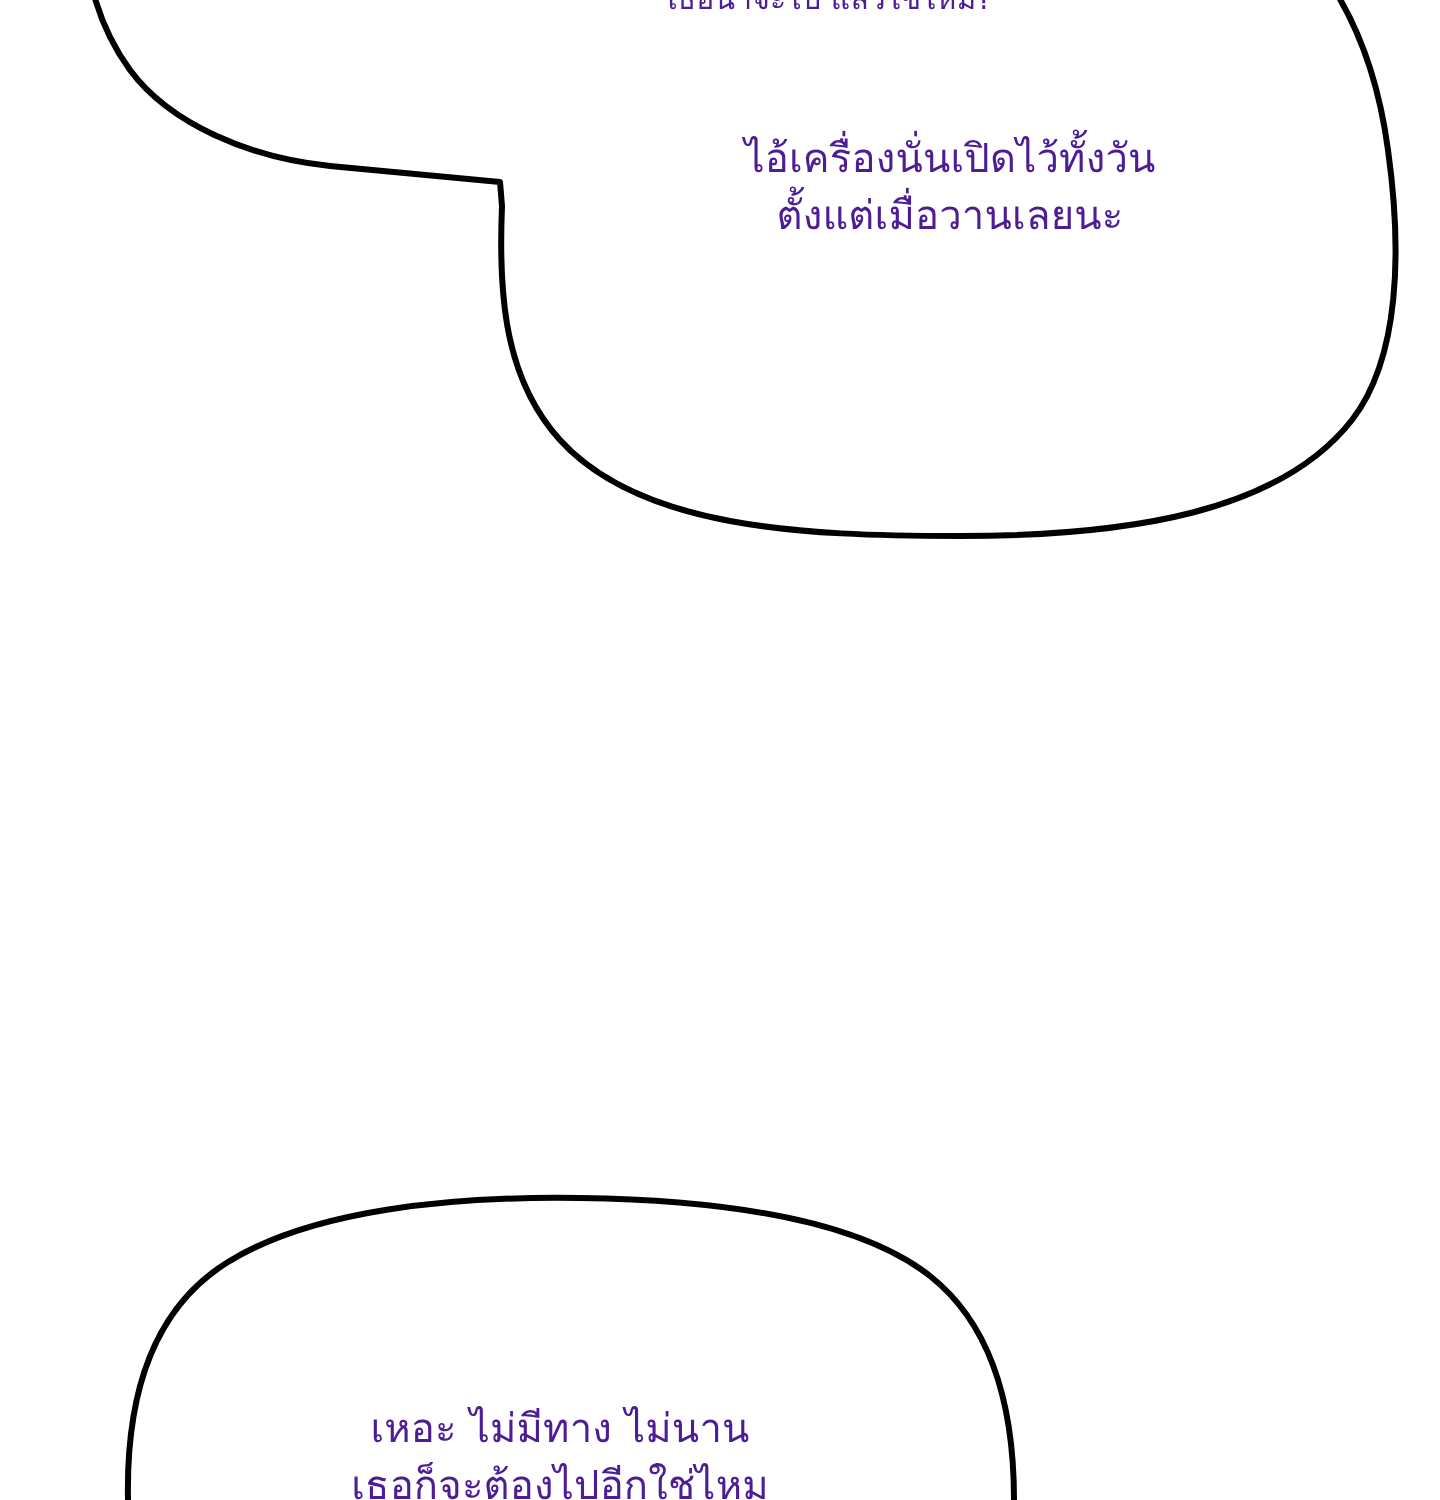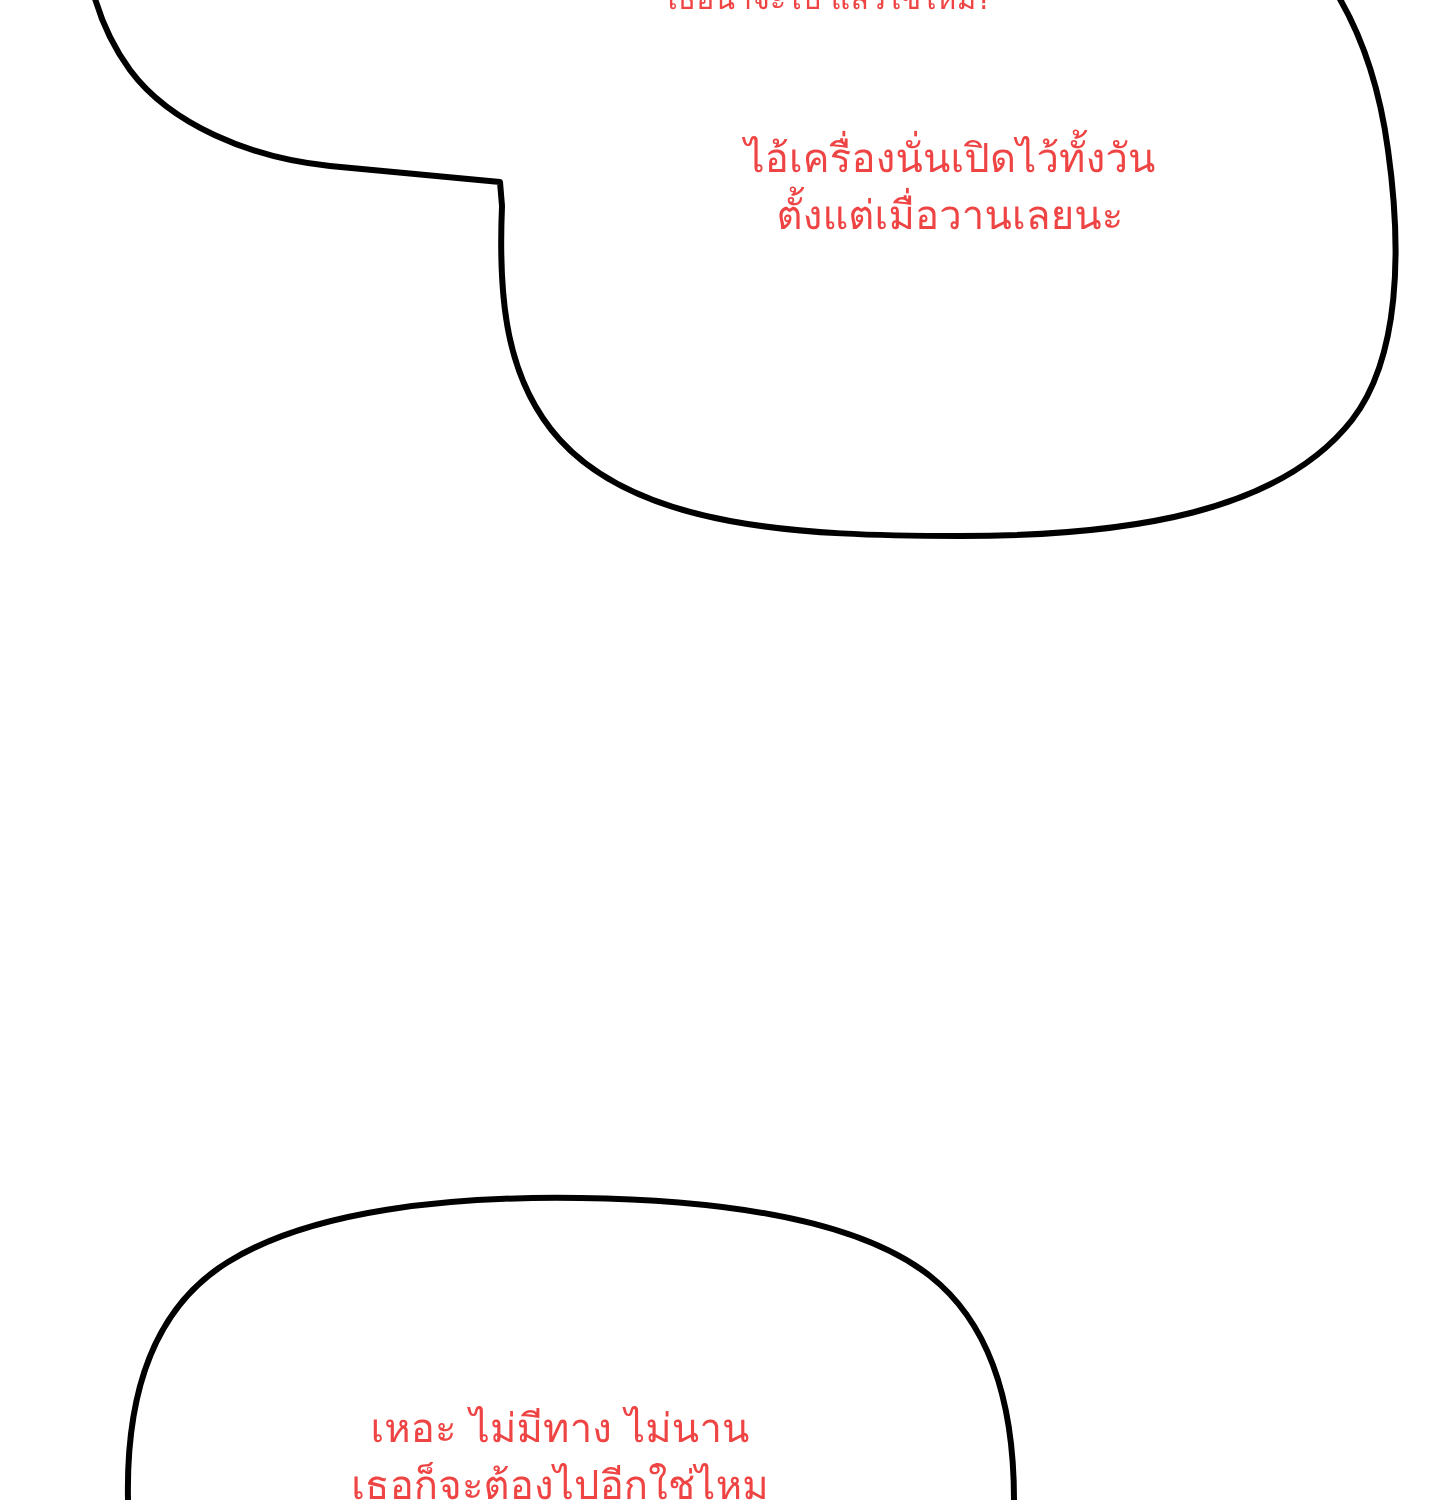--- a/index.html
+++ b/index.html
@@ -24,21 +24,21 @@
     inset: 0;
   }
   .bubble-svg {
     position: absolute;
     top: 0;
     left: 0;
   }
   .bubble-text {
     position: absolute;
     text-align: center;
-    color: #ef4444;
+    color: #4c1d95;
     font-family: "DejaVu Sans", sans-serif;
     line-height: 1.42;
     white-space: pre-line;
     letter-spacing: 0.2px;
   }
   
   #bubble-top-text {
     left: 560px;
     top: -22px;
     width: 540px;

